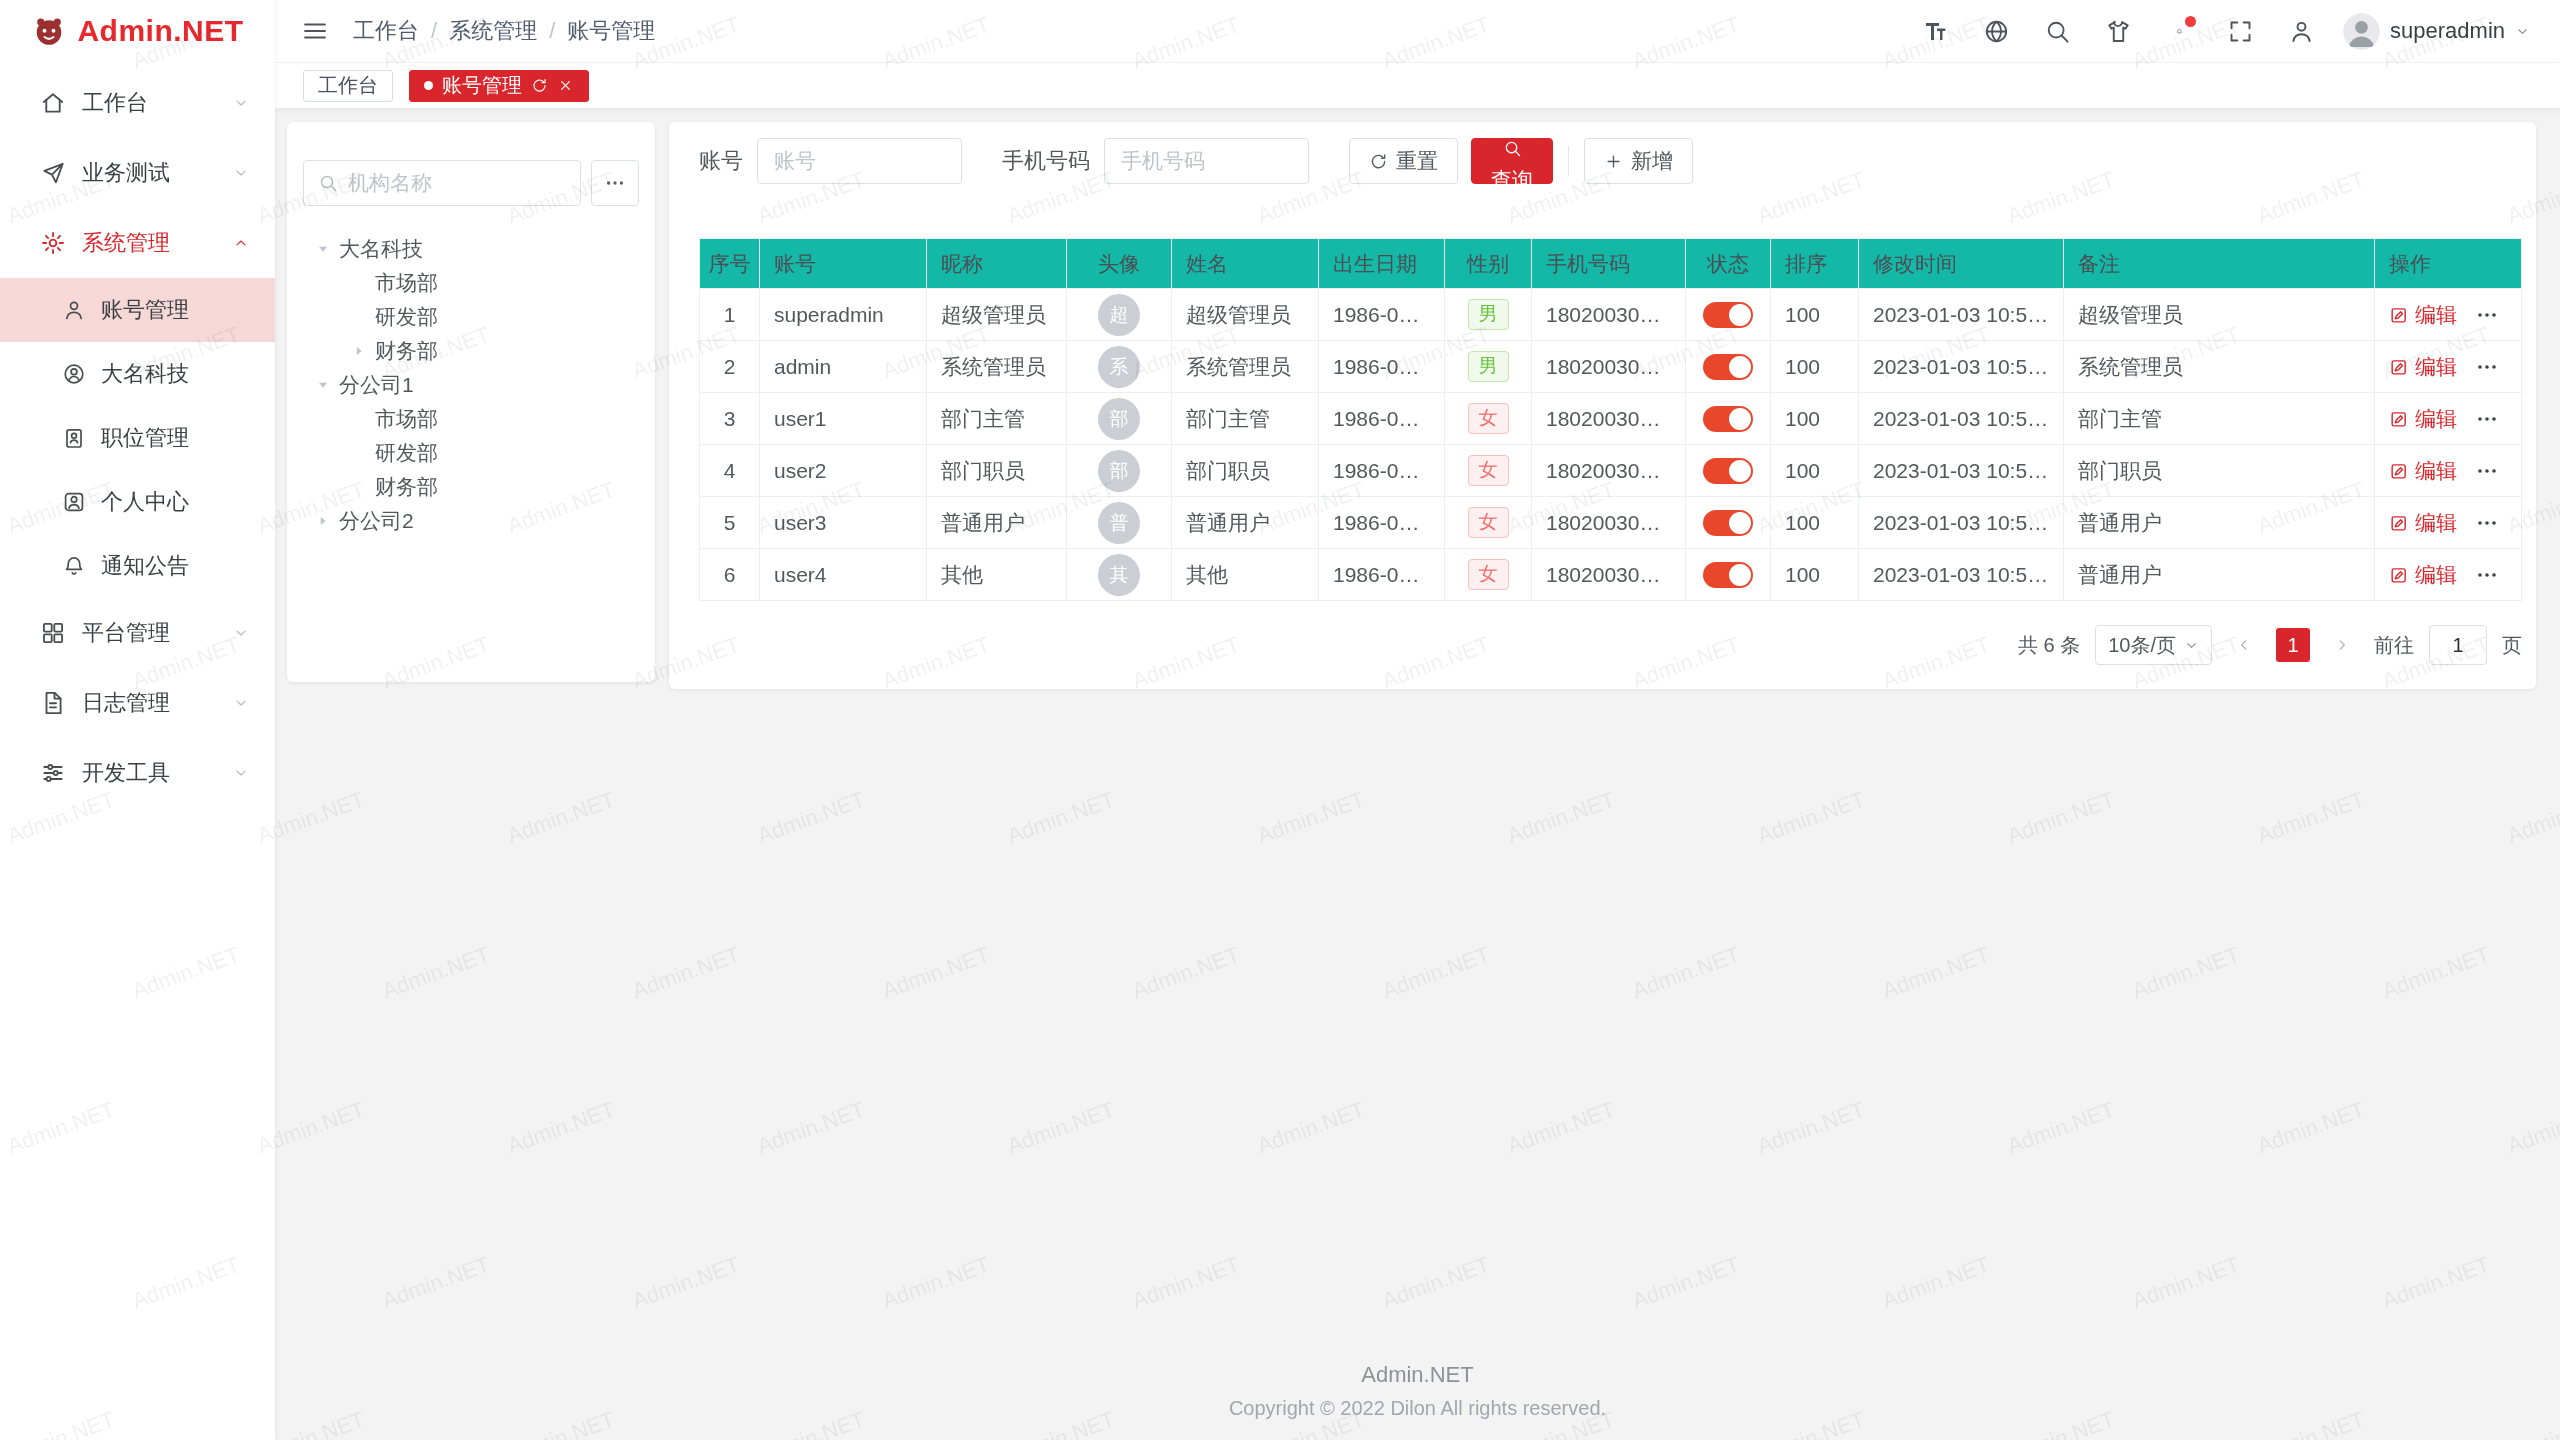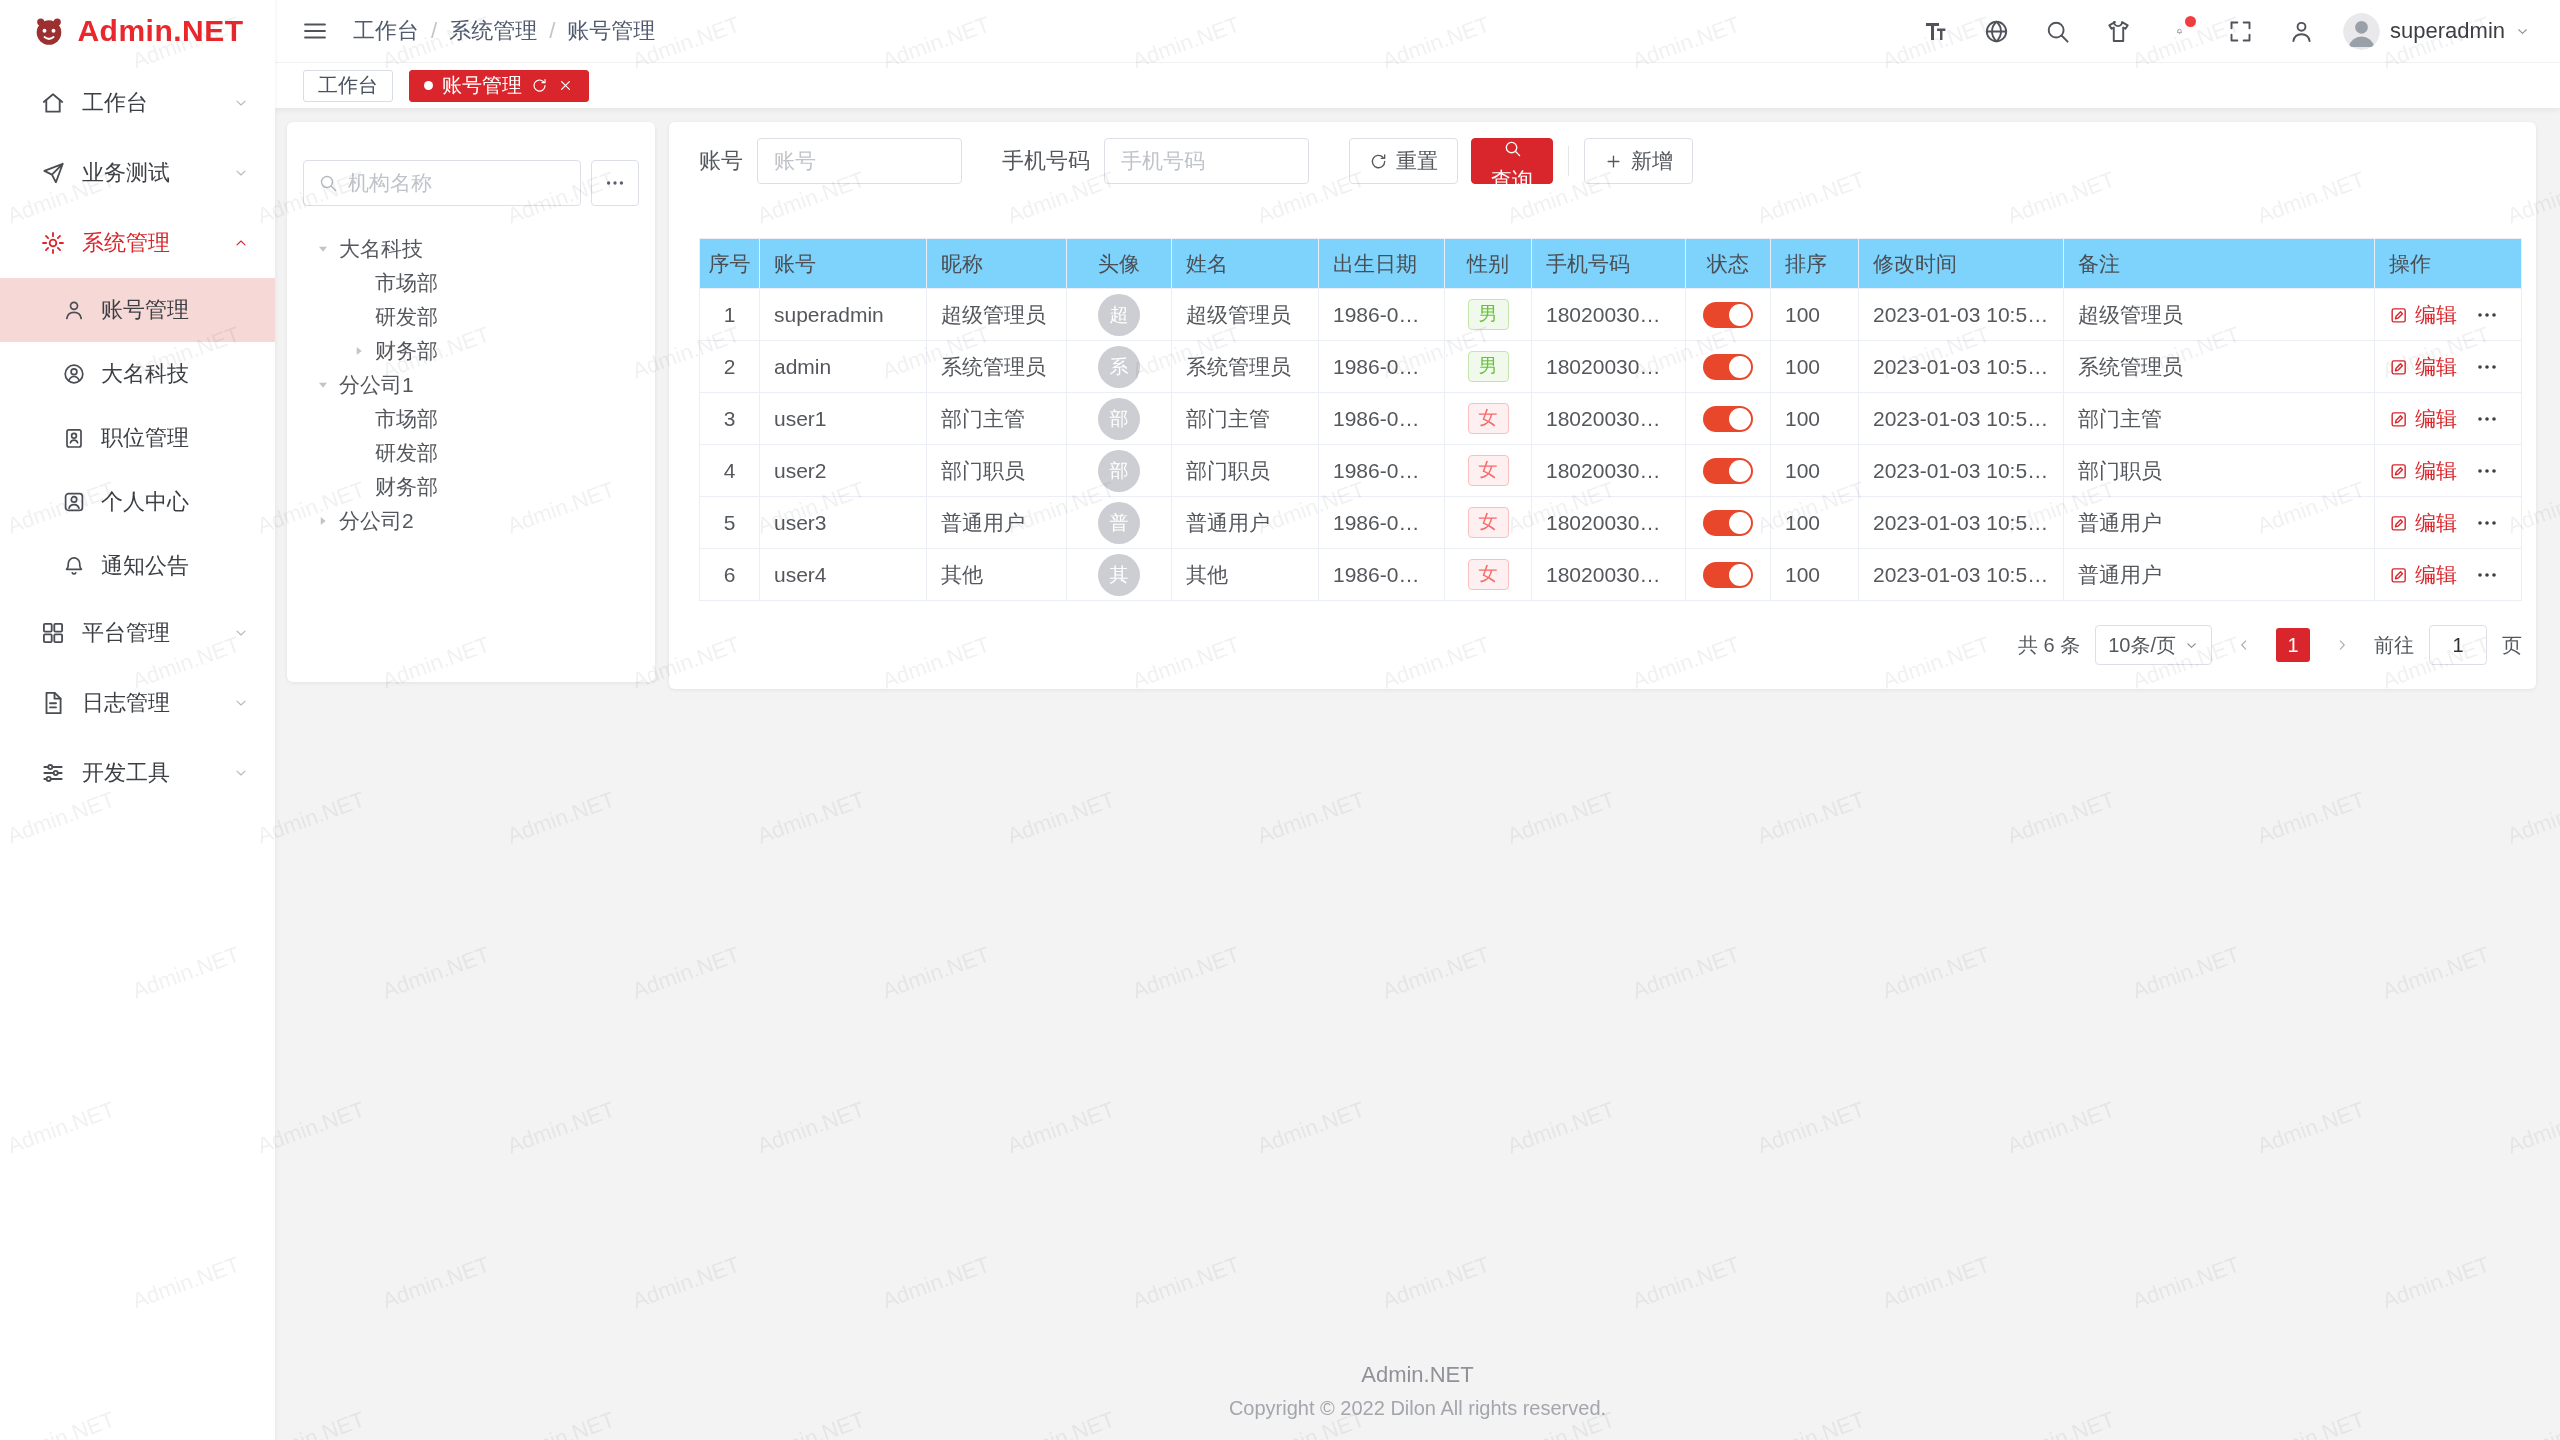--- a/index.html
+++ b/index.html
@@ -66,21 +66,21 @@
 .table-card{flex:1;min-width:0;min-height:560px;padding:16px 14px 24px 30px;display:flex;flex-direction:column;}
 .filter-row{display:flex;align-items:center;font-size:22px;color:#54575c;}
 .f-label{margin-right:14px;white-space:nowrap;}
 .f-input{width:205px;height:46px;border:1px solid #dcdfe6;border-radius:4px;padding:0 16px;font-size:21px;font-family:inherit;color:#303133;outline:none;margin-right:40px;}
 .btn{height:46px;display:inline-flex;align-items:center;gap:8px;padding:0 19px;border-radius:4px;font-size:21px;cursor:pointer;border:1px solid #dcdfe6;background:#fff;color:#54575c;}
 .btn+.btn{margin-left:13px;}
 .btn.primary{background:var(--primary);border-color:var(--primary);color:#fff;flex-direction:column;}
 .bicon{width:19px;height:19px;display:inline-block;flex-shrink:0;}
 .v-divider{width:1px;height:30px;background:#e3e5e9;margin:0 15px;display:inline-block;}
 .data-table{width:100%;border-collapse:collapse;table-layout:fixed;margin-top:54px;font-size:21px;color:#54575c;}
-.data-table th{height:50px;font-weight:normal;color:#4b4e54;text-align:left;padding:0 14px;border:1px solid #ebeef5;background:#7dd3fc;white-space:nowrap;overflow:hidden;}
+.data-table th{height:50px;font-weight:normal;color:#4b4e54;text-align:left;padding:0 14px;border:1px solid #ebeef5;background:#14b8a6;white-space:nowrap;overflow:hidden;}
 .data-table td{height:52px;padding:0 14px;border:1px solid #ebeef5;text-align:left;overflow:hidden;white-space:nowrap;text-overflow:ellipsis;}
 .data-table th.center,.data-table td.center{text-align:center;padding:0 6px;}
 .row-avatar{display:inline-flex;width:42px;height:42px;border-radius:50%;background:#ccced3;color:#fff;font-size:19px;align-items:center;justify-content:center;vertical-align:middle;}
 .badge{display:inline-block;padding:3px 10px;border-radius:4px;font-size:19px;line-height:1.2;}
 .badge.male{color:var(--male_text);background:var(--male_bg);border:1px solid #c5e5ae;}
 .badge.female{color:var(--female_text);background:var(--female_bg);border:1px solid #f8c0c0;}
 .toggle{display:inline-block;width:50px;height:26px;border-radius:13px;background:#dcdfe6;position:relative;cursor:pointer;vertical-align:middle;}
 .toggle.on{background:var(--toggle_on);}
 .toggle .knob{position:absolute;top:2px;left:2px;width:22px;height:22px;border-radius:50%;background:#fff;}
 .toggle.on .knob{left:auto;right:2px;}

